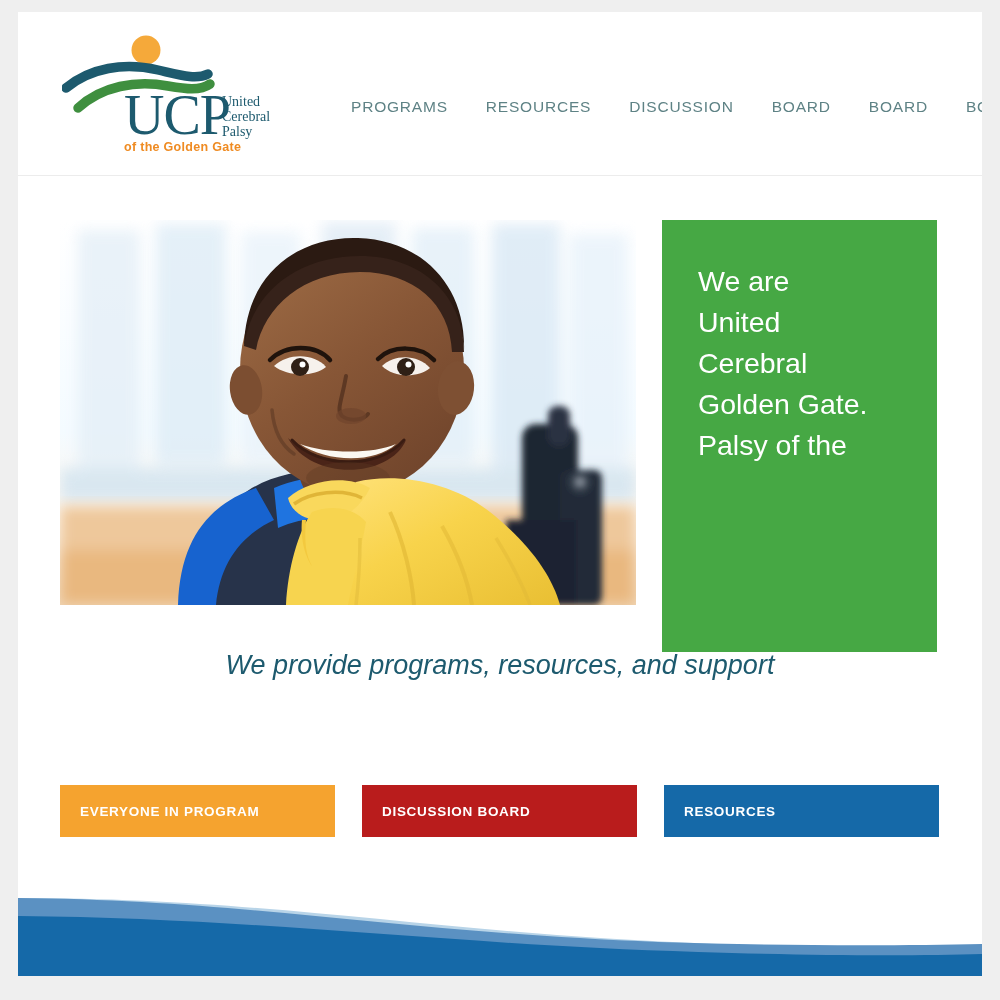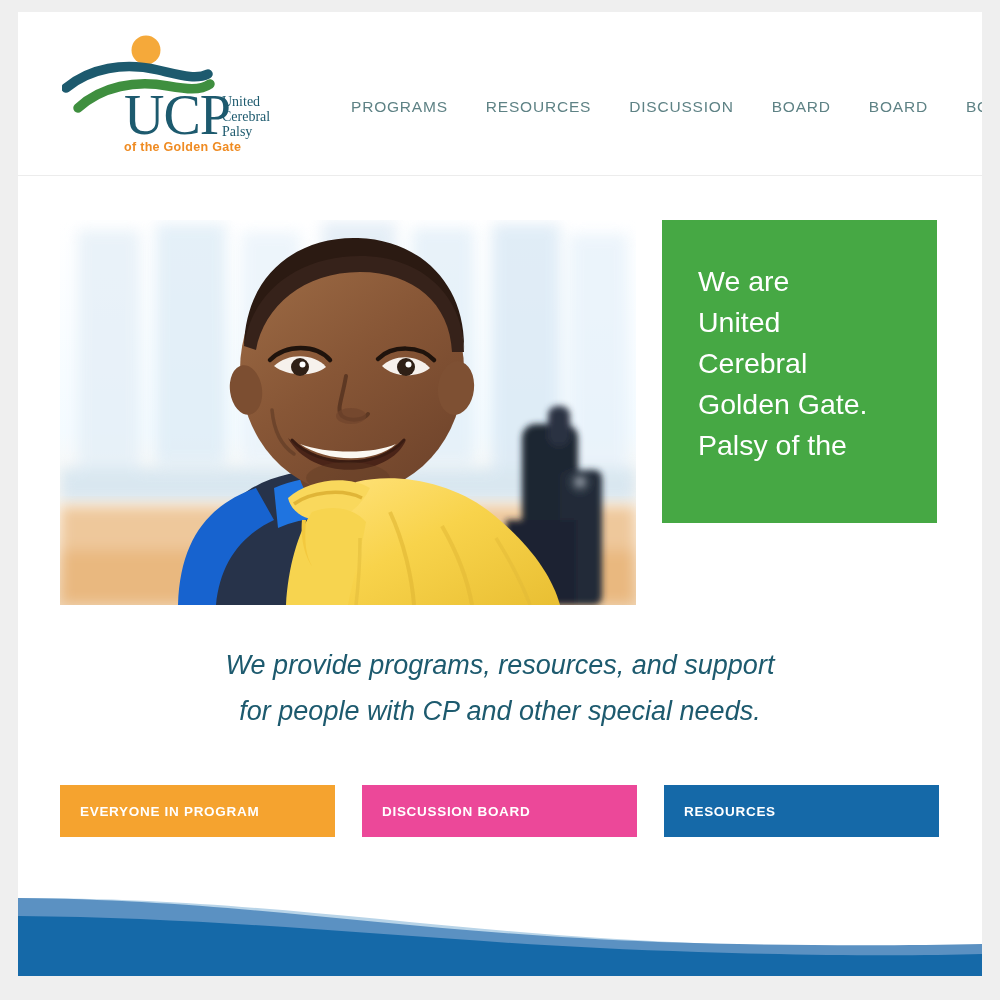--- a/index.html
+++ b/index.html
@@ -51,21 +51,21 @@
   #hero-photo {
     position:absolute; left:42px; top:43px;
     width:576px; height:385px;
     overflow:hidden;
     background:#f2f7fb;
   }
   #hero-photo svg { display:block; }
 
   #hero-panel {
     position:absolute; left:644px; top:43px;
-    width:275px; height:303px;
+    width:275px; height:432px;
     background:#46a844;
   }
   #hero-panel-text {
     position:absolute; left:36px; top:41px;
     width:220px;
     color:#ffffff;
     font-size:28.5px;
     line-height:41px;
     font-weight:400;
   }
@@ -95,21 +95,21 @@
   }
   .cta span {
     color:#ffffff;
     font-size:13.5px;
     font-weight:bold;
     letter-spacing:0.7px;
     padding-left:20px;
     white-space:nowrap;
   }
   #cta-everyone { left:0px;   background:#f5a32f; }
-  #cta-discussion { left:302px; background:#ec4899; }
+  #cta-discussion { left:302px; background:#b91c1c; }
   #cta-resources  { left:604px; background:#1569a8; }
 
   
   #footer {
     position:absolute; left:0; bottom:0; width:964px; height:100px;
     overflow:hidden;
   }
   #footer svg { display:block; }
 </style>
 </head>
@@ -272,21 +272,20 @@
         <div>Cerebral</div>
         <div>Golden Gate.</div>
         <div>Palsy of the</div>
       </div>
     </div>
 
   </div>
 
   <div id="tagline">
     <span class="ln">We provide programs, resources, and support</span>
-    <span class="ln">for people with CP and other special needs.</span>
   </div>
 
   <div id="buttons">
     <button class="cta" id="cta-everyone">
       <span>EVERYONE IN PROGRAM</span>
     </button>
     <button class="cta" id="cta-discussion">
       <span>DISCUSSION BOARD</span>
     </button>
     <button class="cta" id="cta-resources">

